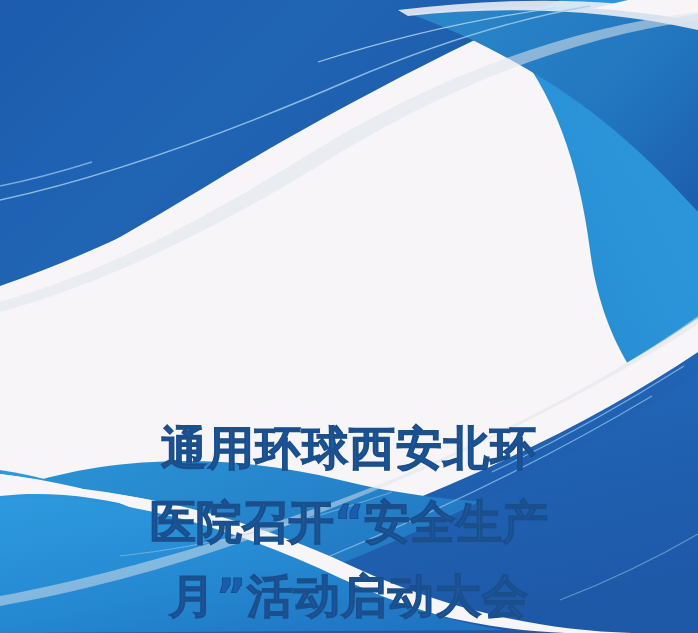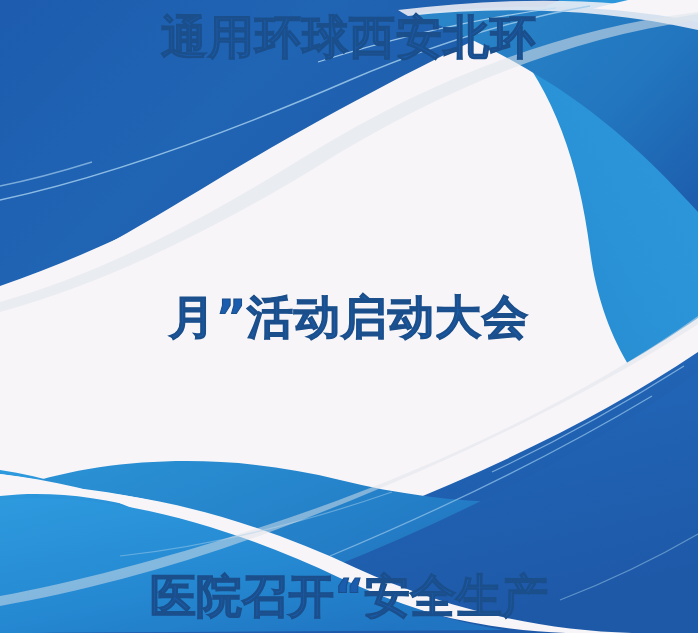--- a/index.html
+++ b/index.html
@@ -25,21 +25,21 @@
   }
   #title-block {
     position: absolute;
     left: 0;
     top: 0;
     width: 698px;
     height: 633px;
     display: flex;
     flex-direction: column;
     align-items: center;
-    justify-content: space-between;
+    justify-content: flex-end;
     z-index: 5;
     pointer-events: none;
   }
   .title-line {
     font-size: 46px;
     line-height: 74px;
     font-weight: bold;
     letter-spacing: 1px;
     color: #1a5cae;
     -webkit-text-stroke: 1.1px #1b4f8c;
@@ -224,17 +224,17 @@
     <path d="M 492,472 C 560,440 624,404 684,366" fill="none" stroke="#9ecbec" stroke-width="1.3" opacity="0.7"></path>
     <path d="M 120,556 C 210,546 300,524 392,492" fill="none" stroke="#8dc2e8" stroke-width="1.2" opacity="0.6"></path>
     <path d="M 560,600 C 612,580 660,556 698,534" fill="none" stroke="#9ecbec" stroke-width="1.1" opacity="0.5"></path>
 
     <path d="M 698,316 C 580,400 420,476 258,528 C 160,560 74,582 0,596
              L 0,606 C 80,592 172,568 270,532 C 432,472 592,394 698,324 Z" fill="#dfe3ea" opacity="0.5"></path>
   </svg>
 
   <div id="title-block">
     <div class="title-line l1">通用环球西安北环</div>
+    <div class="title-line l2">医院召开“安全生产</div>
     <div class="title-line l3">月”活动启动大会</div>
-    <div class="title-line l2">医院召开“安全生产</div>
   </div>
 
 </div>
 
 </body></html>

